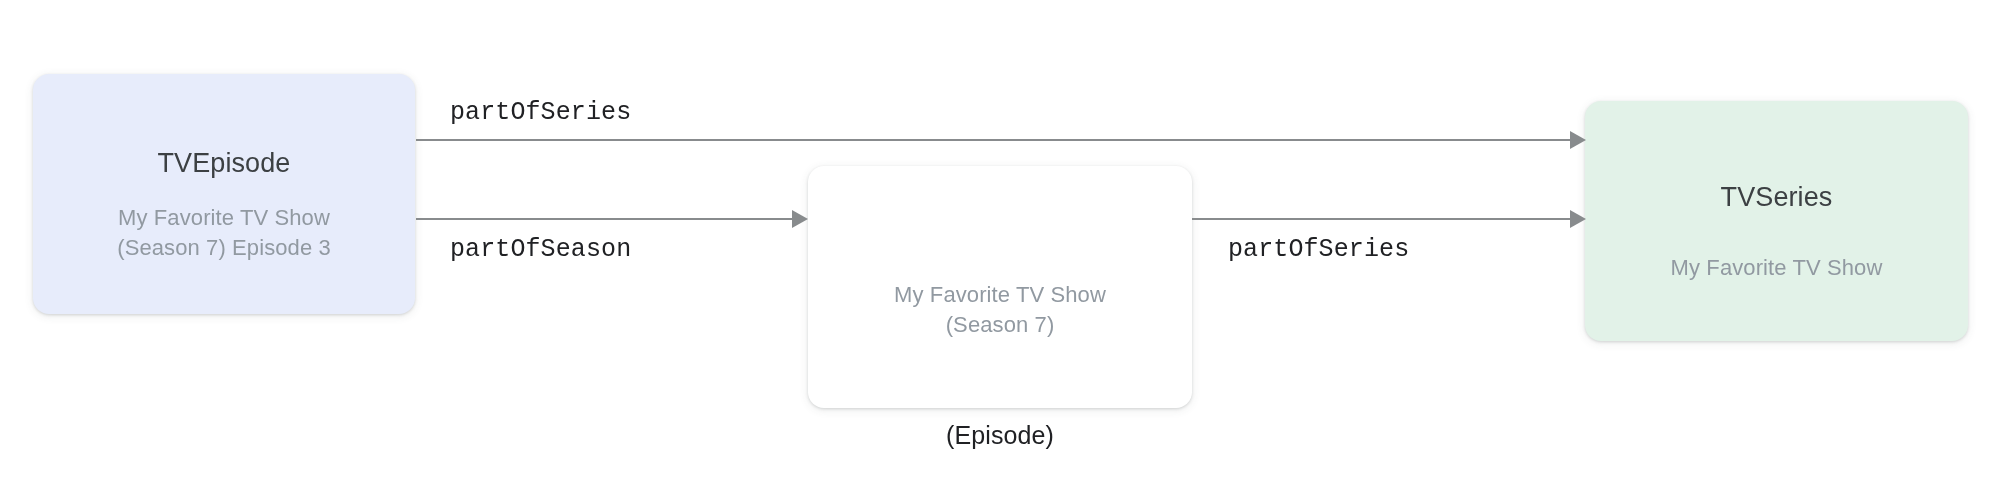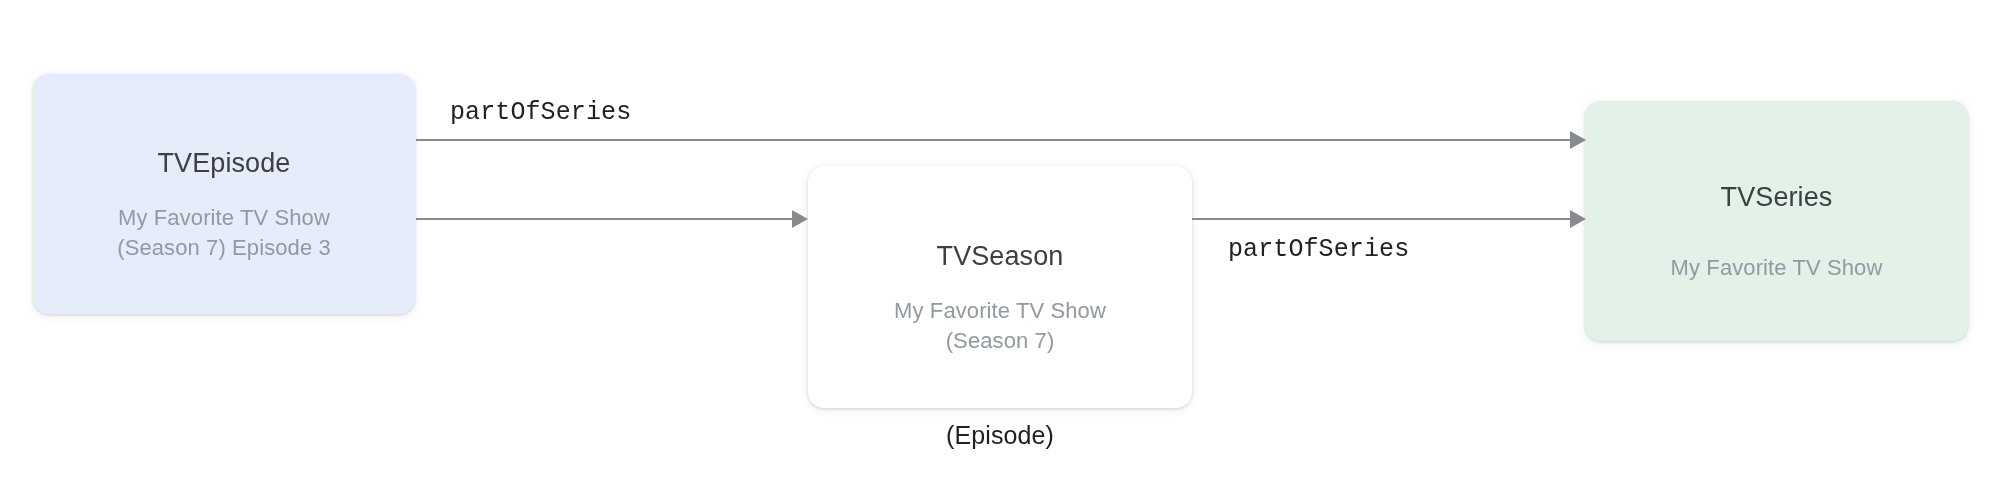--- a/index.html
+++ b/index.html
@@ -123,36 +123,36 @@
 
 <div id="canvas">
 
   <div class="node" id="node-episode">
     <div class="title">TVEpisode</div>
     <div class="subtitle">My Favorite TV Show
 (Season 7) Episode 3</div>
   </div>
 
   <div class="node" id="node-season">
-    <div class="title">TVSeason</div>
     <div class="subtitle">My Favorite TV Show
 (Season 7)</div>
   </div>
 
   <div class="node" id="node-series">
     <div class="title">TVSeries</div>
     <div class="subtitle">My Favorite TV Show</div>
   </div>
 
   <div class="edge-line" id="edge1-line"></div>
   <div class="arrow-head" id="edge1-arrow"></div>
   <div class="edge-label" id="edge1-label">partOfSeries</div>
 
   <div class="edge-line" id="edge2-line"></div>
   <div class="arrow-head" id="edge2-arrow"></div>
+  <div class="edge-label" id="edge2-label">partOfSeason</div>
 
   <div class="edge-line" id="edge3-line"></div>
   <div class="arrow-head" id="edge3-arrow"></div>
   <div class="edge-label" id="edge3-label">partOfSeries</div>
 
   <div id="optional-caption">(Episode)</div>
 
 </div>
 
 </body></html>

